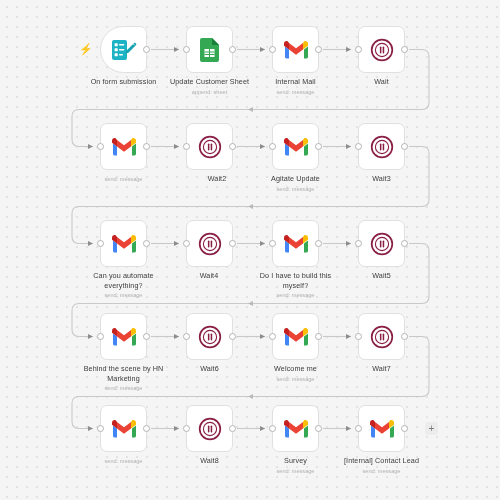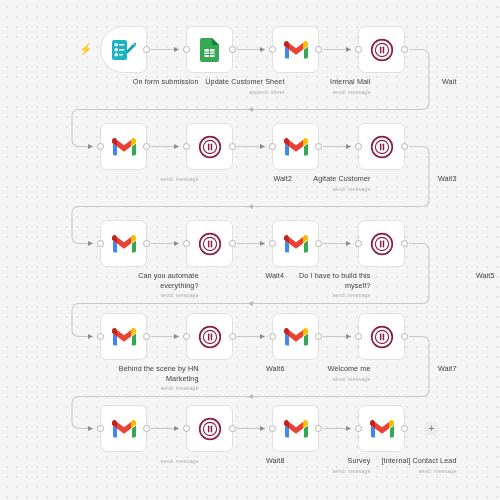--- a/index.html
+++ b/index.html
@@ -34,21 +34,21 @@
     position:absolute;width:7px;height:7px;border-radius:50%;
     background:#ffffff;border:1px solid #b4b4b4;box-sizing:border-box;
     top:50%;margin-top:-3.5px;
   }
   .port.out{right:-4px;}
   .port.in{left:-4px;}
 
   .caption{
     position:absolute;
     width:150px;
-    text-align:right;
+    text-align:center;
     left:0;top:0;
   }
   .caption .title{
     font-size:7.2px;color:#3c3c3c;line-height:9.5px;
     letter-spacing:0.1px;
     white-space:pre-line;
   }
   .caption .sub{
     font-size:5.6px;color:#b0b0b0;line-height:8px;margin-top:1px;
   }
@@ -221,21 +221,21 @@
             <path d="M19 17.4h3.4c.95 0 1.6-.75 1.6-1.7V5.4l-4 3.2v8.8z" fill="#34A853"></path>
             <path d="M19 1.9v6.7l5-3.75V2.6c0-2.1-2.4-3.3-4.08-2.04L19 1.9z" fill="#FBBC04"></path>
             <path d="M5 8.6V1.9L3.9.56C2.22-.7 0 .5 0 2.6v2.25l5 3.75z" fill="#C5221F"></path>
             <path d="M5 8.6V1.9l7 5.25 7-5.25v6.7l-7 5.25L5 8.6z" fill="#EA4335"></path>
           </svg>
         </span>
         <span class="port in"></span>
         <span class="port out"></span>
       </div>
       <div class="caption" style="left: 220.5px; top: 174px;">
-        <div class="title">Agitate Customer</div>
+        <div class="title">Agitate Update</div>
         <div class="sub">send: message</div>
       </div>
       <div class="node" style="left: 358px; top: 123px;">
         <span>
           <svg class="ico" width="24" height="24" viewBox="0 0 24 24">
             <circle cx="12" cy="12" r="10.3" fill="none" stroke="#8a1f45" stroke-width="1.7"></circle>
             <circle cx="12" cy="12" r="6.6" fill="none" stroke="#8a1f45" stroke-width="1.1"></circle>
             <rect x="9.9" y="8.6" width="1.5" height="6.8" rx="0.7" fill="#8a1f45"></rect>
             <rect x="12.7" y="8.6" width="1.5" height="6.8" rx="0.7" fill="#8a1f45"></rect>
           </svg>
@@ -302,21 +302,21 @@
           <svg class="ico" width="24" height="24" viewBox="0 0 24 24">
             <circle cx="12" cy="12" r="10.3" fill="none" stroke="#8a1f45" stroke-width="1.7"></circle>
             <circle cx="12" cy="12" r="6.6" fill="none" stroke="#8a1f45" stroke-width="1.1"></circle>
             <rect x="9.9" y="8.6" width="1.5" height="6.8" rx="0.7" fill="#8a1f45"></rect>
             <rect x="12.7" y="8.6" width="1.5" height="6.8" rx="0.7" fill="#8a1f45"></rect>
           </svg>
         </span>
         <span class="port in"></span>
         <span class="port out"></span>
       </div>
-      <div class="caption" style="left: 306.5px; top: 271px; padding-left: 38px;">
+      <div class="caption" style="left: 306.5px; top: 271px;">
         <div class="title">Wait5</div>
       </div>
       <div class="node" style="left: 100px; top: 313px;">
         <span>
           <svg class="ico" width="24" height="18" viewBox="0 0 24 18">
             <path d="M1.6 17.4h3.4V8.6L1 5.4v10.3c0 .95.65 1.7 1.6 1.7z" fill="#4285F4"></path>
             <path d="M19 17.4h3.4c.95 0 1.6-.75 1.6-1.7V5.4l-4 3.2v8.8z" fill="#34A853"></path>
             <path d="M19 1.9v6.7l5-3.75V2.6c0-2.1-2.4-3.3-4.08-2.04L19 1.9z" fill="#FBBC04"></path>
             <path d="M5 8.6V1.9L3.9.56C2.22-.7 0 .5 0 2.6v2.25l5 3.75z" fill="#C5221F"></path>
             <path d="M5 8.6V1.9l7 5.25 7-5.25v6.7l-7 5.25L5 8.6z" fill="#EA4335"></path>

